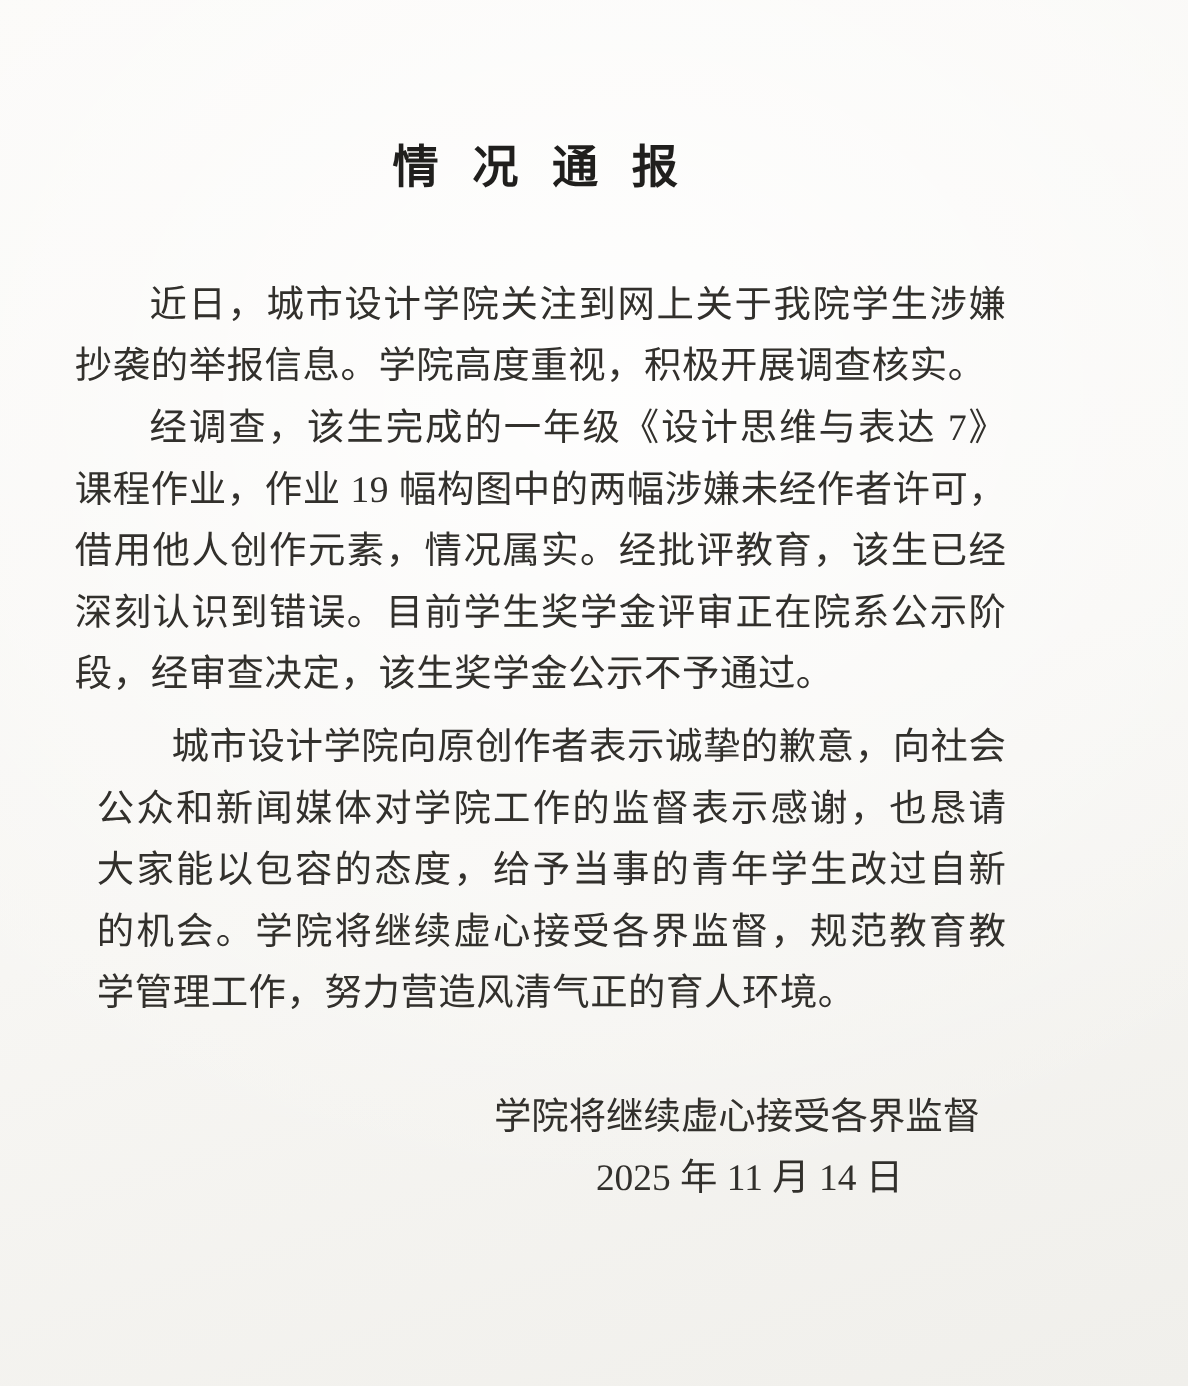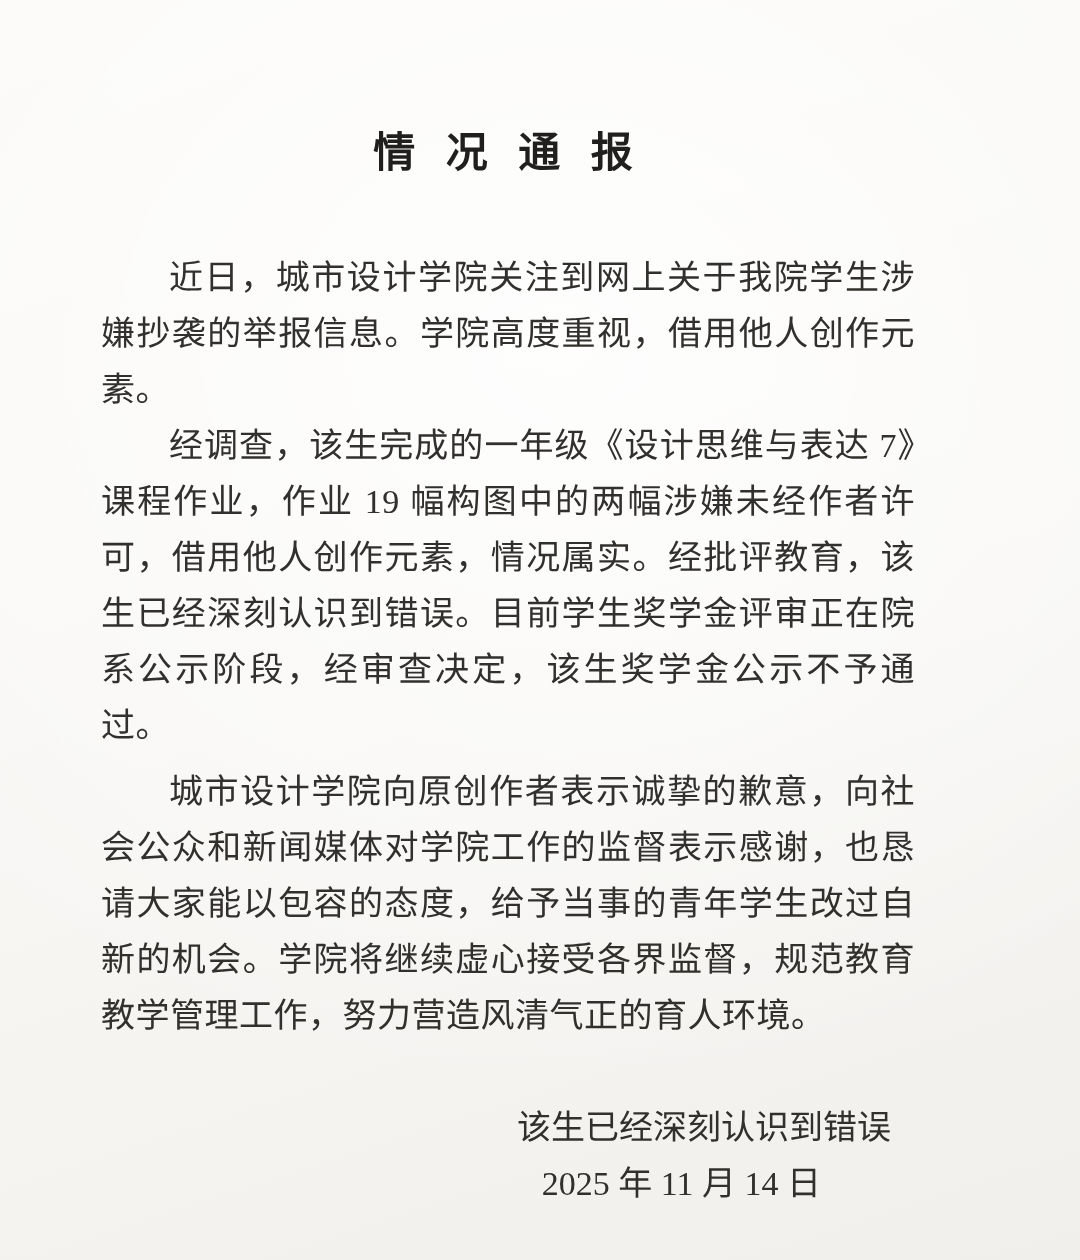--- a/index.html
+++ b/index.html
@@ -15,21 +15,21 @@
     
     background:
       radial-gradient(130% 95% at 52% 28%, rgba(255,255,255,0.85) 0%, rgba(255,255,255,0) 62%),
       linear-gradient(162deg, #fbfaf8 0%, #f7f6f3 55%, #f0efeb 100%);
   }
   .page {
     position: relative;
     box-sizing: border-box;
     width: 1080px;
     height: 1152px;
-    padding: 128px 165px 0 101px;
+    padding: 128px 165px 0 68px;
   }
   .title {
     margin: 0 0 72px 0;
     font-size: 42px;
     line-height: 50px;
     font-weight: 700;
     text-align: center;
     letter-spacing: 10px;
     color: #201f1d;
     white-space: nowrap;
@@ -37,20 +37,21 @@
   .body-text p {
     margin: 0;
     font-size: 34px;
     line-height: 56px;
     text-align: justify;
     text-indent: 2em;
     letter-spacing: 0.5px;
   }
   .body-text p.para-3 {
     margin-top: 10px;
+    margin-left: 20px;
   }
   .sig-block {
     margin-top: 56px;
     font-size: 34px;
     line-height: 56px;
   }
   .signature {
     text-align: right;
     padding-right: 24px;
     white-space: nowrap;
@@ -61,22 +62,22 @@
     white-space: nowrap;
   }
 </style>
 </head>
 <body>
 
 <div class="page">
   <h1 class="title">情 况 通 报</h1>
 
   <div class="body-text">
-    <p class="para-1">近日，城市设计学院关注到网上关于我院学生涉嫌抄袭的举报信息。学院高度重视，借用他人创作元素。</p>
+    <p class="para-1">近日，城市设计学院关注到网上关于我院学生涉嫌抄袭的举报信息。学院高度重视，积极开展调查核实。</p>
     <p class="para-2">经调查，该生完成的一年级《设计思维与表达 7》课程作业，作业 19 幅构图中的两幅涉嫌未经作者许可，借用他人创作元素，情况属实。经批评教育，该生已经深刻认识到错误。目前学生奖学金评审正在院系公示阶段，经审查决定，该生奖学金公示不予通过。</p>
     <p class="para-3">城市设计学院向原创作者表示诚挚的歉意，向社会公众和新闻媒体对学院工作的监督表示感谢，也恳请大家能以包容的态度，给予当事的青年学生改过自新的机会。学院将继续虚心接受各界监督，规范教育教学管理工作，努力营造风清气正的育人环境。</p>
   </div>
 
   <div class="sig-block">
-    <div class="signature">该生已经深刻认识到错误</div>
+    <div class="signature">学院将继续虚心接受各界监督</div>
     <div class="date">2025 年 11 月 14 日</div>
   </div>
 </div>
 
 </body></html>

